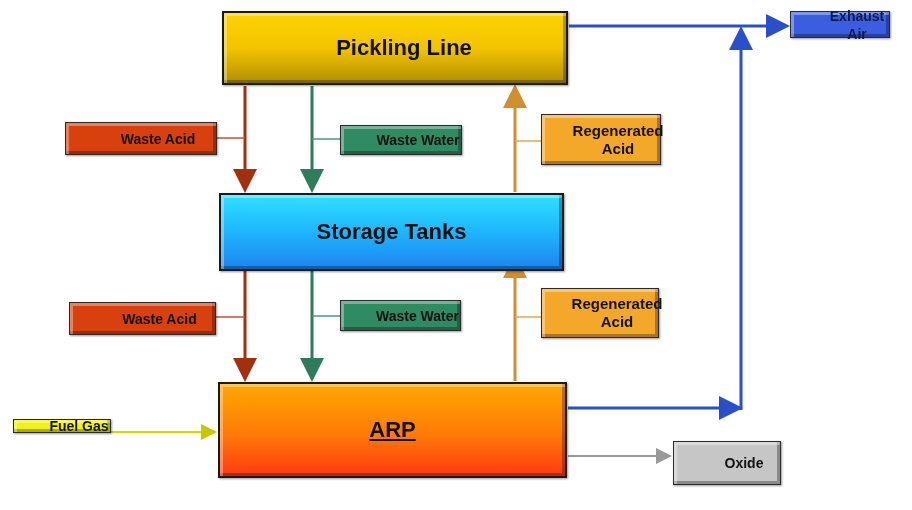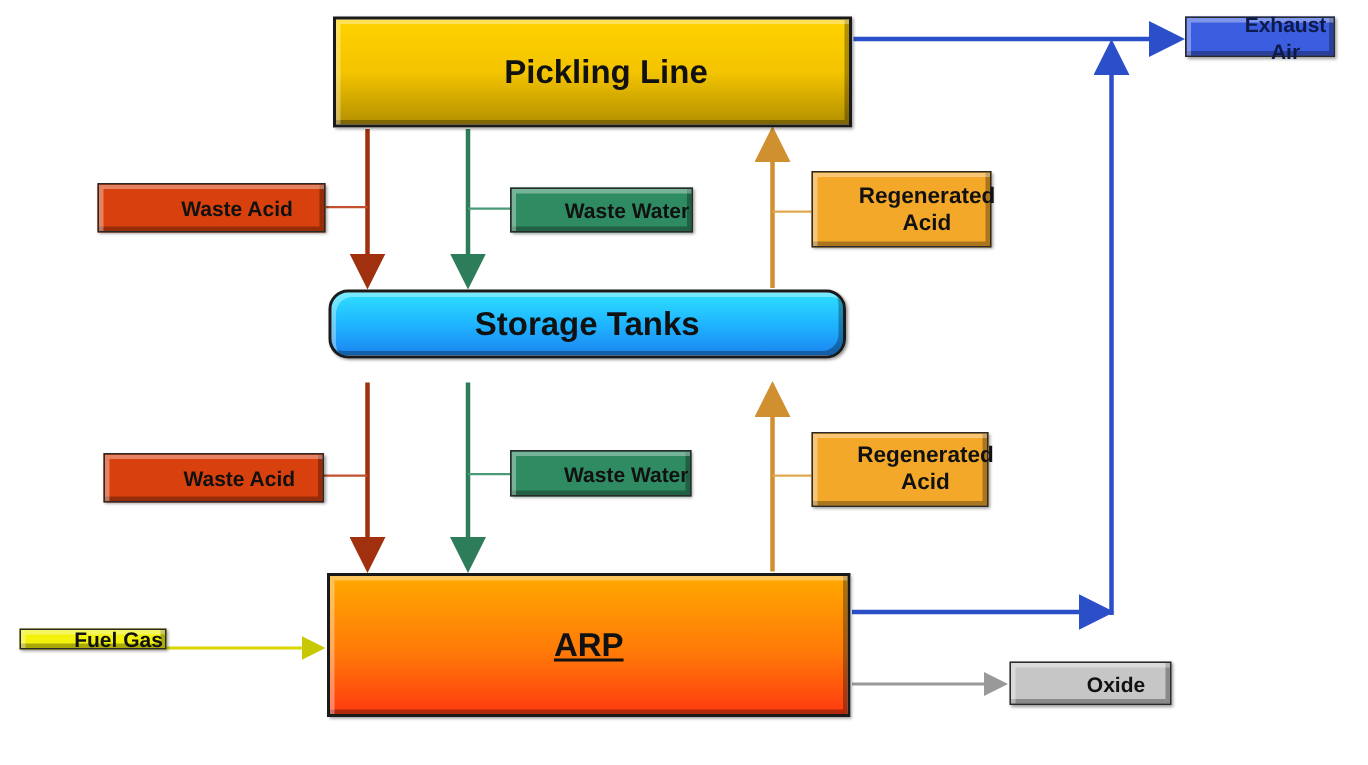--- a/index.html
+++ b/index.html
@@ -10,34 +10,34 @@
   .node { position: absolute; box-sizing: border-box; display: flex; align-items: center;
           justify-content: center; text-align: center; font-weight: bold; color: #111;
           border: 1px solid #2a2a2a; }
   .bevel { box-shadow: inset 3px 3px 0 rgba(255,255,255,0.35), inset -3px -3px 0 rgba(0,0,0,0.3),
            1px 1px 2px rgba(0,0,0,0.4); }
   .big { font-size: 22px; border: 2px solid #1a1a1a; }
   .small { font-size: 14px; line-height: 18px; padding-left: 34px; }
 
   #pickling { left: 222px; top: 11px; width: 346px; height: 74px;
     background: linear-gradient(#ffd200 0%, #f3c400 50%, #b38f00 100%); padding-left: 18px; }
-  #storage { left: 219px; top: 193px; width: 345px; height: 46px;
-    background: linear-gradient(#2fe0ff 0%, #1fb5ff 50%, #1c84f0 100%); border-radius: 13px; }
+  #storage { left: 219px; top: 193px; width: 345px; height: 78px;
+    background: linear-gradient(#2fe0ff 0%, #1fb5ff 50%, #1c84f0 100%); }
   #arp { left: 218px; top: 382px; width: 349px; height: 96px;
     background: linear-gradient(#ffa800 0%, #ff7a08 55%, #ff3a10 100%); text-decoration: underline; }
 
   #waste-acid-1 { left: 65px; top: 122px; width: 152px; height: 33px; background: #d8400e; }
   #waste-acid-2 { left: 69px; top: 302px; width: 147px; height: 33px; background: #d8400e; }
   #waste-water-1 { left: 340px; top: 125px; width: 122px; height: 30px; background: #2e8b62; }
   #waste-water-2 { left: 340px; top: 300px; width: 121px; height: 31px; background: #2e8b62; }
   #regen-1 { left: 541px; top: 114px; width: 120px; height: 51px; background: #f4a82a; font-size: 15px; }
   #regen-2 { left: 541px; top: 288px; width: 118px; height: 50px; background: #f4a82a; font-size: 15px; }
   #exhaust { left: 790px; top: 11px; width: 100px; height: 27px; background: #3b5ee0; color: #0d1a4a; }
   #fuel { left: 13px; top: 419px; width: 98px; height: 14px; background: #f2f20c; }
-  #oxide { left: 673px; top: 441px; width: 108px; height: 29px; background: #c6c6c6; }
+  #oxide { left: 673px; top: 441px; width: 108px; height: 44px; background: #c6c6c6; }
 </style>
 </head>
 <body>
 
 <div id="stage">
   <svg class="links" viewBox="0 0 912 510">
     <defs>
       <marker id="a-red" markerWidth="8" markerHeight="8" refX="6" refY="4" orient="auto">
           <path d="M0,0 L8,4 L0,8 Z" fill="#a0300e"></path>
         </marker>

